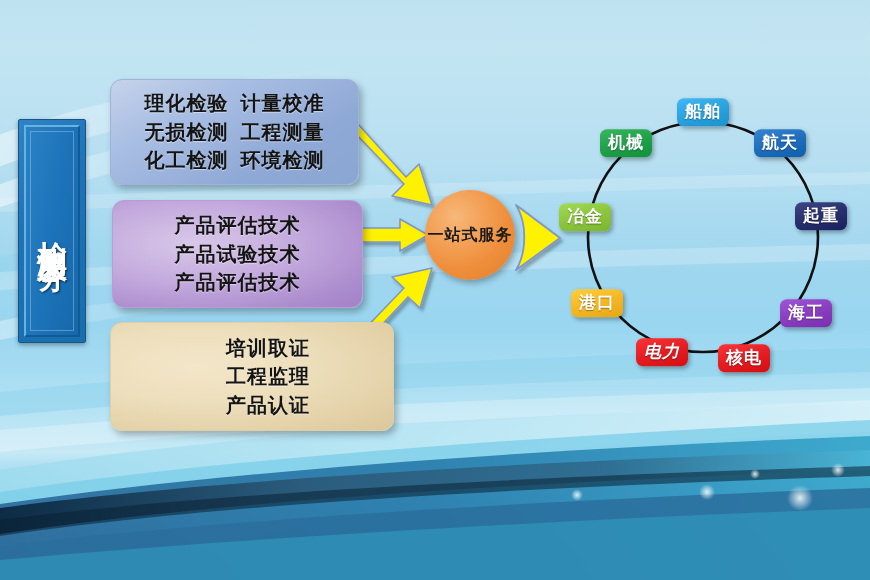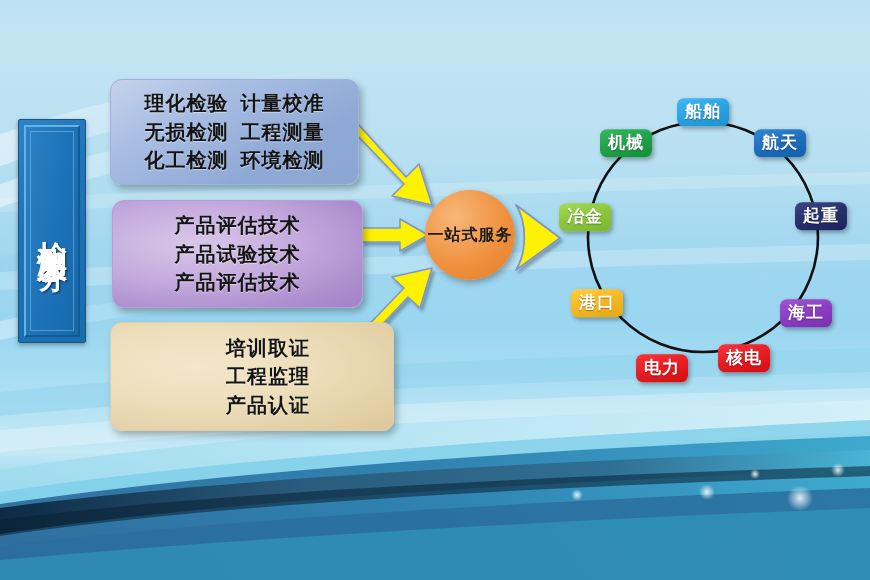--- a/index.html
+++ b/index.html
@@ -307,21 +307,21 @@
   <div class="ring-layer">
     <svg width="870" height="580" viewBox="0 0 870 580" style="position:absolute;inset:0;">
       <circle id="ring-circle" cx="703" cy="237" r="115" fill="none" stroke="#111111" stroke-width="2.6"></circle>
     </svg>
 
   <div class="node" style="left: 703px; top: 112px; background: linear-gradient(165deg, rgb(64, 185, 246) 0%, rgb(42, 163, 224) 48%, rgb(26, 147, 208) 100%);"><span>船舶</span></div>
       <div class="node" style="left: 780px; top: 143px; background: linear-gradient(165deg, rgb(53, 133, 211) 0%, rgb(31, 111, 189) 48%, rgb(15, 95, 173) 100%);"><span>航天</span></div>
       <div class="node" style="left: 821px; top: 216px; background: linear-gradient(165deg, rgb(62, 70, 132) 0%, rgb(40, 48, 110) 48%, rgb(24, 32, 94) 100%);"><span>起重</span></div>
       <div class="node" style="left: 806px; top: 303px; background: linear-gradient(165deg, rgb(160, 84, 214) 0%, rgb(138, 62, 192) 48%, rgb(122, 46, 176) 100%); margin-top: 10px;"><span>海工</span></div>
       <div class="node" style="left: 744px; top: 358px; background: linear-gradient(165deg, rgb(250, 52, 57) 0%, rgb(228, 30, 35) 48%, rgb(212, 14, 19) 100%);"><span>核电</span></div>
-      <div class="node" style="left: 662px; top: 368px; background: linear-gradient(165deg, rgb(250, 52, 57) 0%, rgb(228, 30, 35) 48%, rgb(212, 14, 19) 100%);"><span>电力</span></div>
+      <div class="node" style="left: 662px; top: 352px; background: linear-gradient(165deg, rgb(250, 52, 57) 0%, rgb(228, 30, 35) 48%, rgb(212, 14, 19) 100%); font-style: italic;"><span>电力</span></div>
       <div class="node" style="left: 597px; top: 303px; background: linear-gradient(165deg, rgb(255, 206, 58) 0%, rgb(245, 184, 36) 48%, rgb(229, 168, 20) 100%);"><span>港口</span></div>
       <div class="node" style="left: 585px; top: 217px; background: linear-gradient(165deg, rgb(162, 220, 85) 0%, rgb(140, 198, 63) 48%, rgb(124, 182, 47) 100%);"><span>冶金</span></div>
       <div class="node" style="left: 626px; top: 143px; background: linear-gradient(165deg, rgb(55, 183, 96) 0%, rgb(33, 161, 74) 48%, rgb(17, 145, 58) 100%);"><span>机械</span></div>
     </div>
 
   <div class="noise-strip">
     
   </div>
 
 </div>

